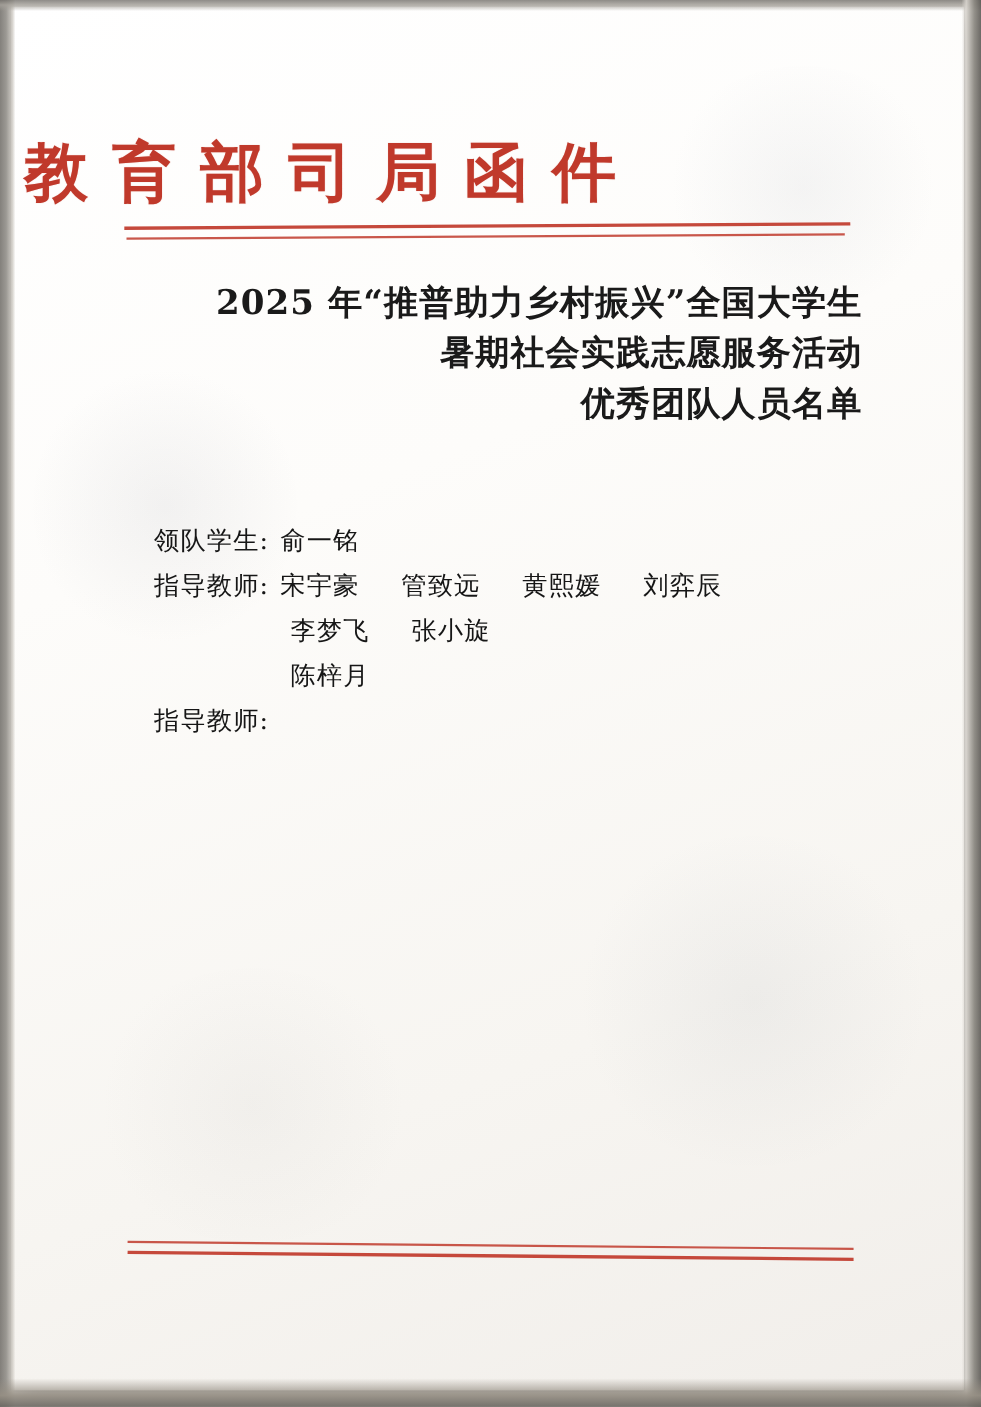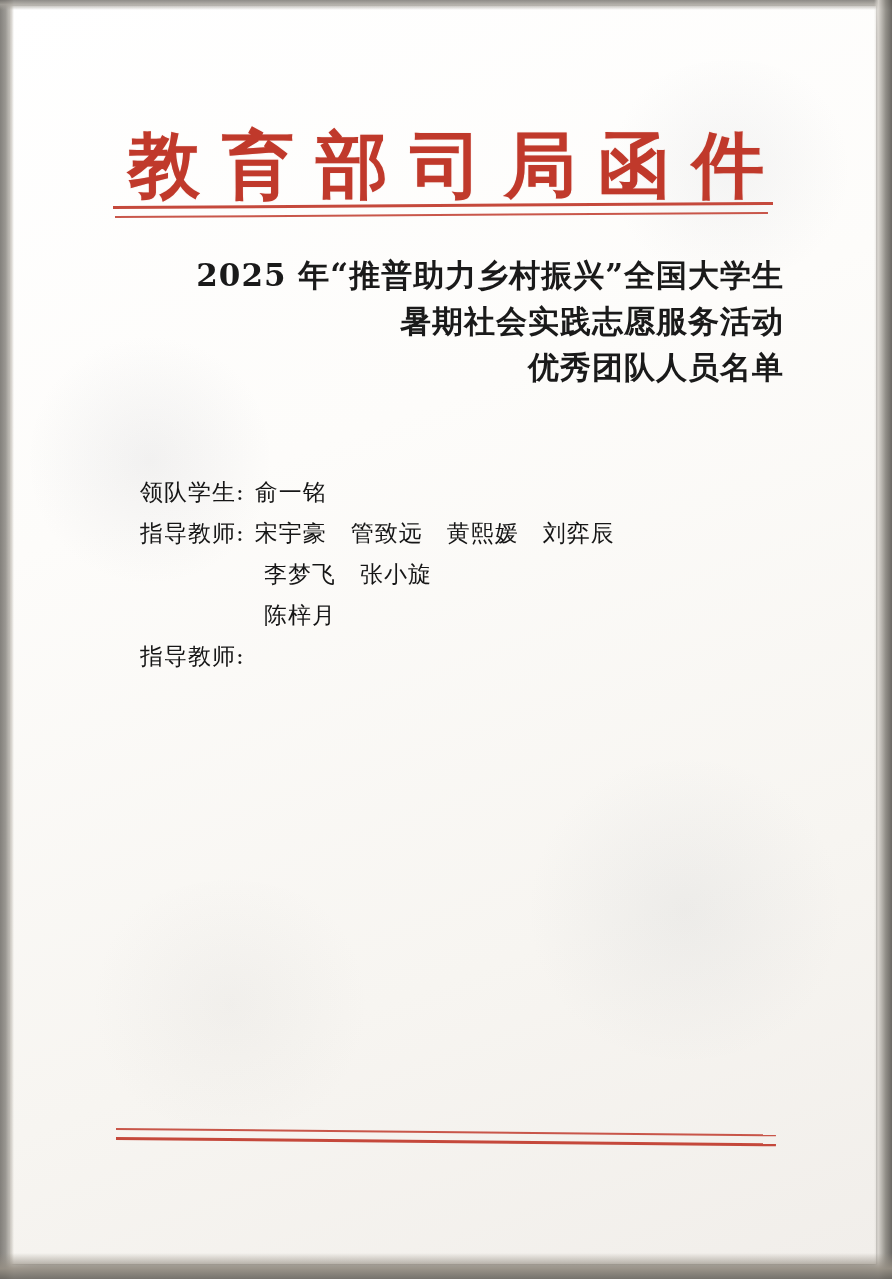--- a/index.html
+++ b/index.html
@@ -58,25 +58,24 @@
   }
   .b1 { left: 30px; top: 330px; width: 240px; height: 260px; background: radial-gradient(circle, rgba(190,190,195,0.18) 0%, rgba(255,255,255,0) 70%); }
   .b2 { left: 520px; top: 760px; width: 330px; height: 300px; background: radial-gradient(circle, rgba(185,188,192,0.16) 0%, rgba(255,255,255,0) 70%); }
   .b3 { left: 80px; top: 880px; width: 300px; height: 250px; background: radial-gradient(circle, rgba(200,198,196,0.14) 0%, rgba(255,255,255,0) 70%); }
   .b4 { left: 600px; top: 60px; width: 260px; height: 220px; background: radial-gradient(circle, rgba(196,199,204,0.17) 0%, rgba(255,255,255,0) 70%); }
 
   .letterhead {
     position: absolute;
     left: 0; right: 0;
     top: 118px;
-    text-align: center;
     color: #c0392b;
     font-family: "DejaVu Serif", "Liberation Serif", serif;
     font-weight: 700;
-    font-size: 72px;
+    font-size: 58px;
     letter-spacing: 22px;
     text-indent: 22px;
     text-shadow: 0 0 1px rgba(192,57,43,0.35);
   }
   .rule-top-wrap {
     position: absolute;
     left: 113px;
     top: 206px;
     width: 660px;
     height: 14px;
@@ -131,21 +130,21 @@
   }
   .row .lbl {
     white-space: nowrap;
   }
   .row .val {
     margin-left: 10px;
   }
   .names {
     display: flex;
     flex-wrap: wrap;
-    column-gap: 24px;
+    column-gap: 38px;
   }
   .indent-row {
     padding-left: 124px;
     align-items: center;
   }
 
   .rule-bottom-wrap {
     position: absolute;
     left: 116px;
     top: 1128px;

